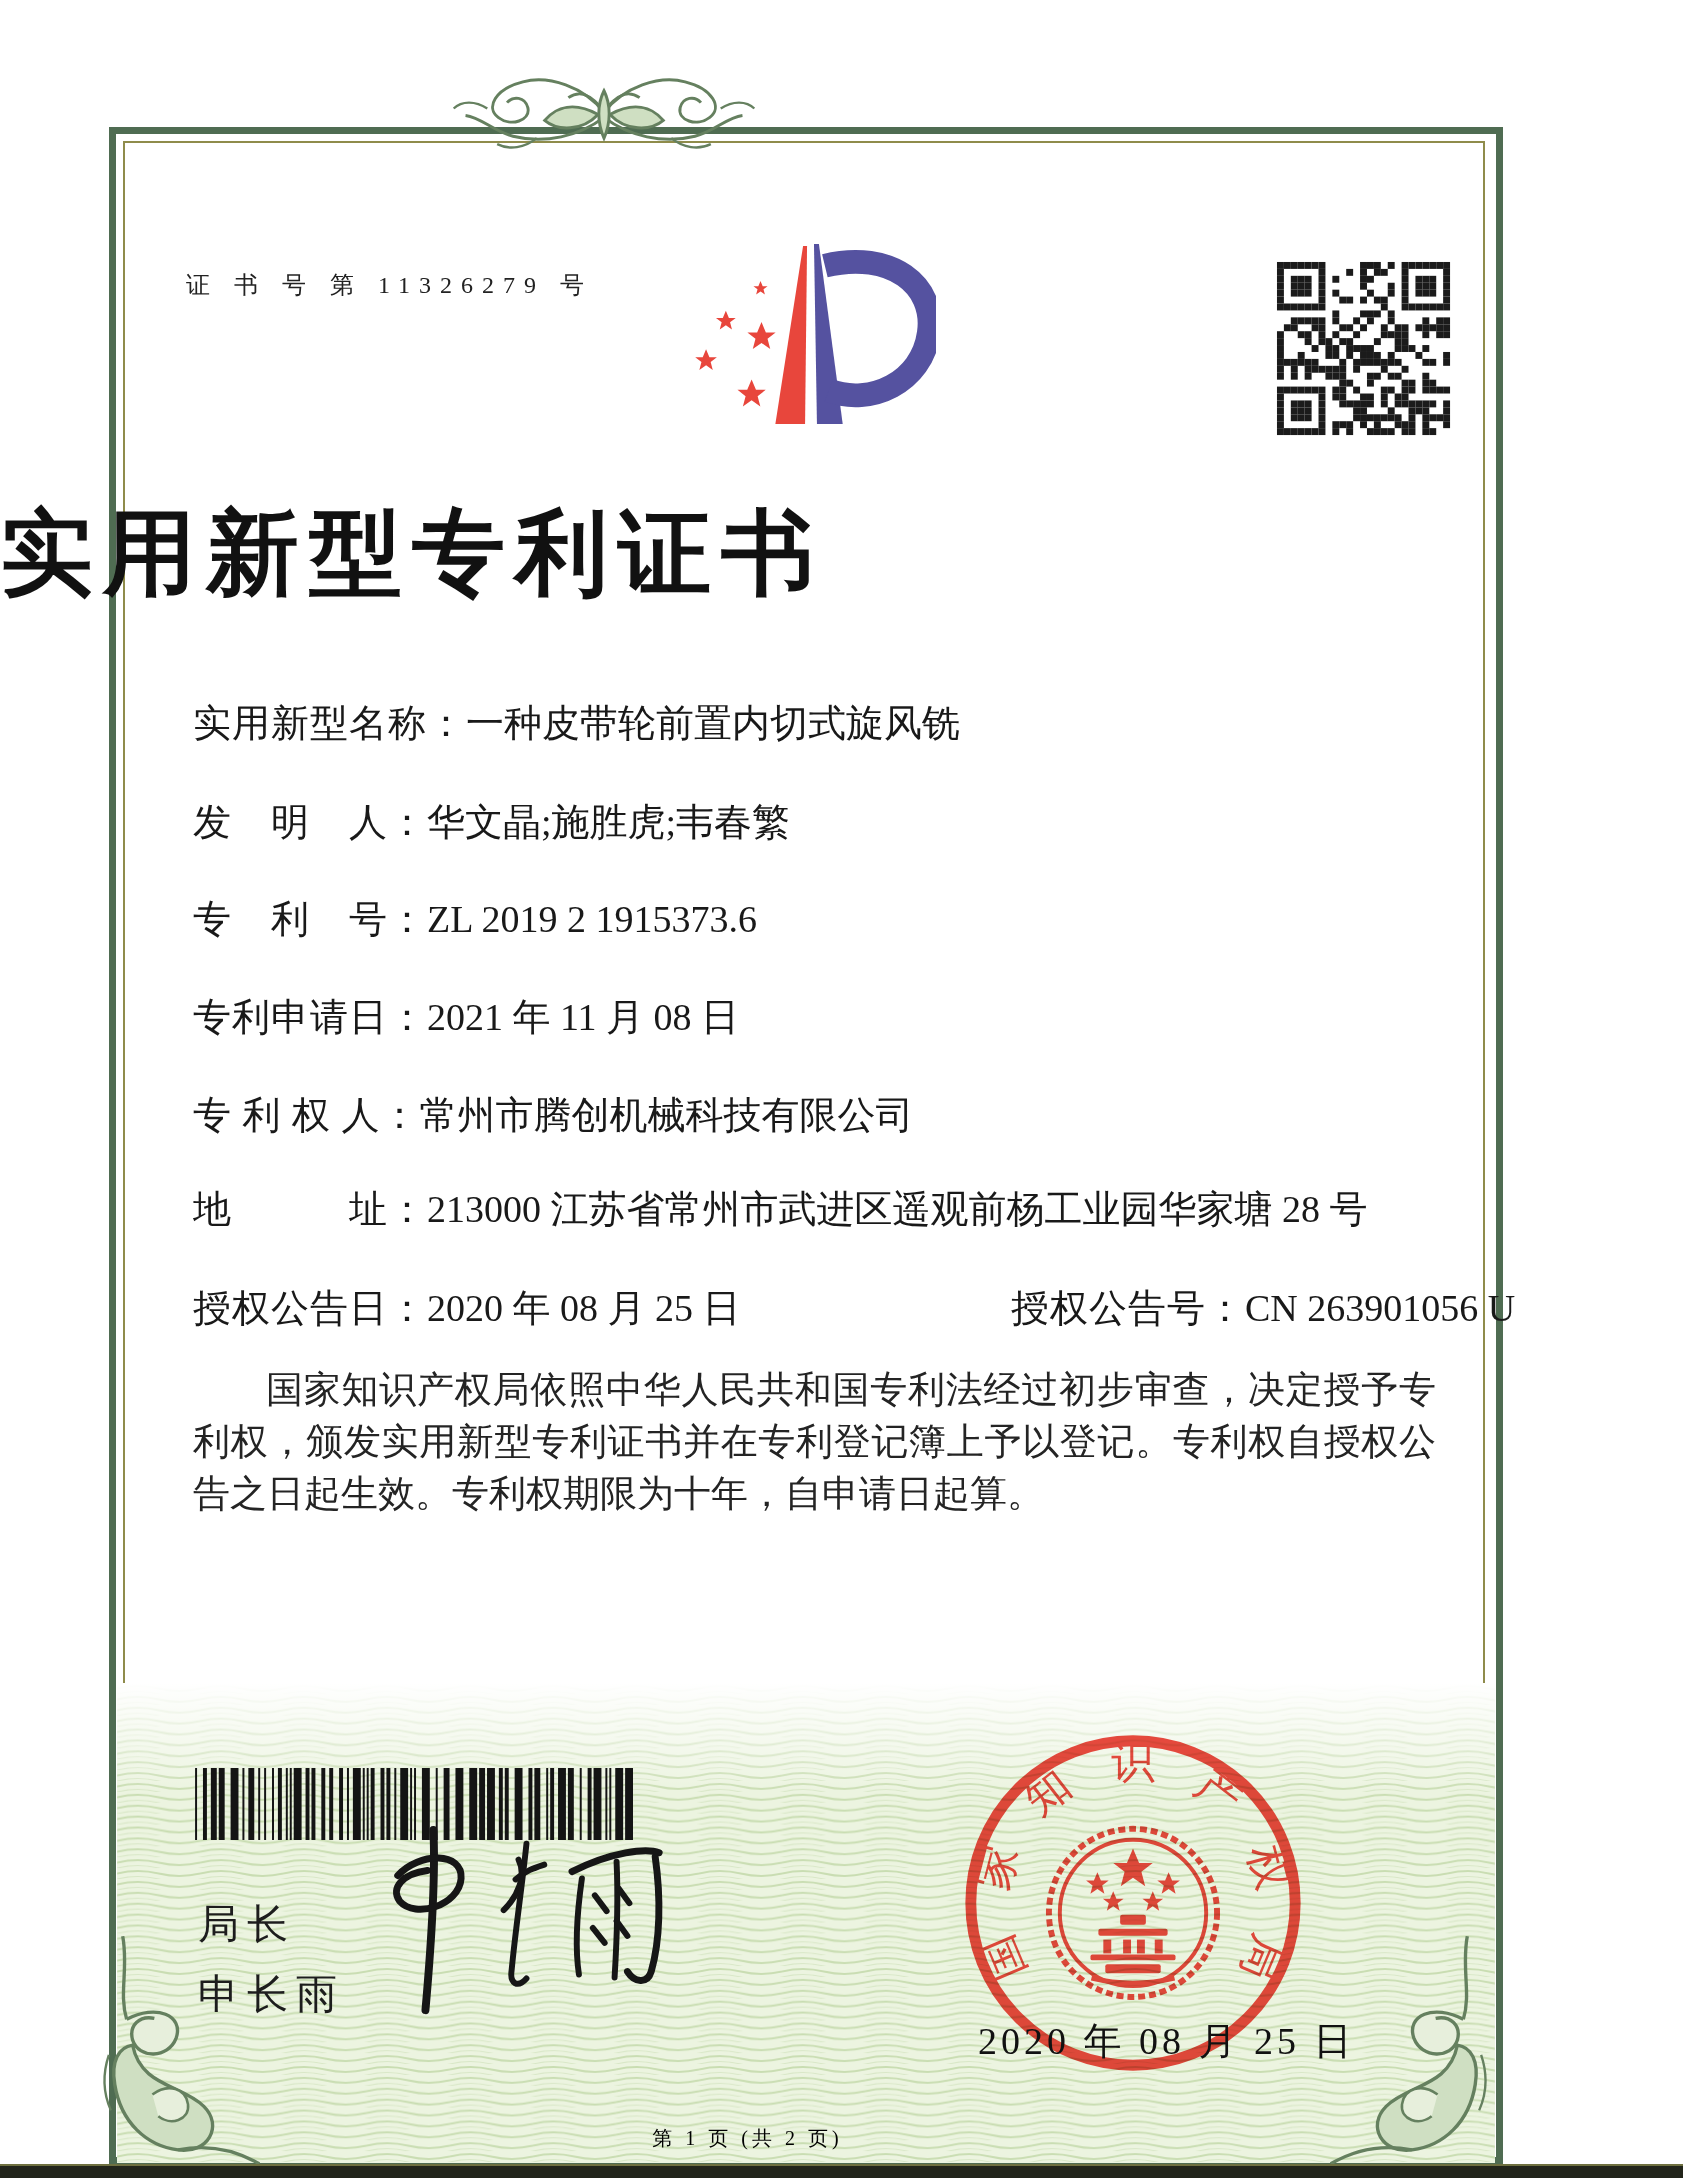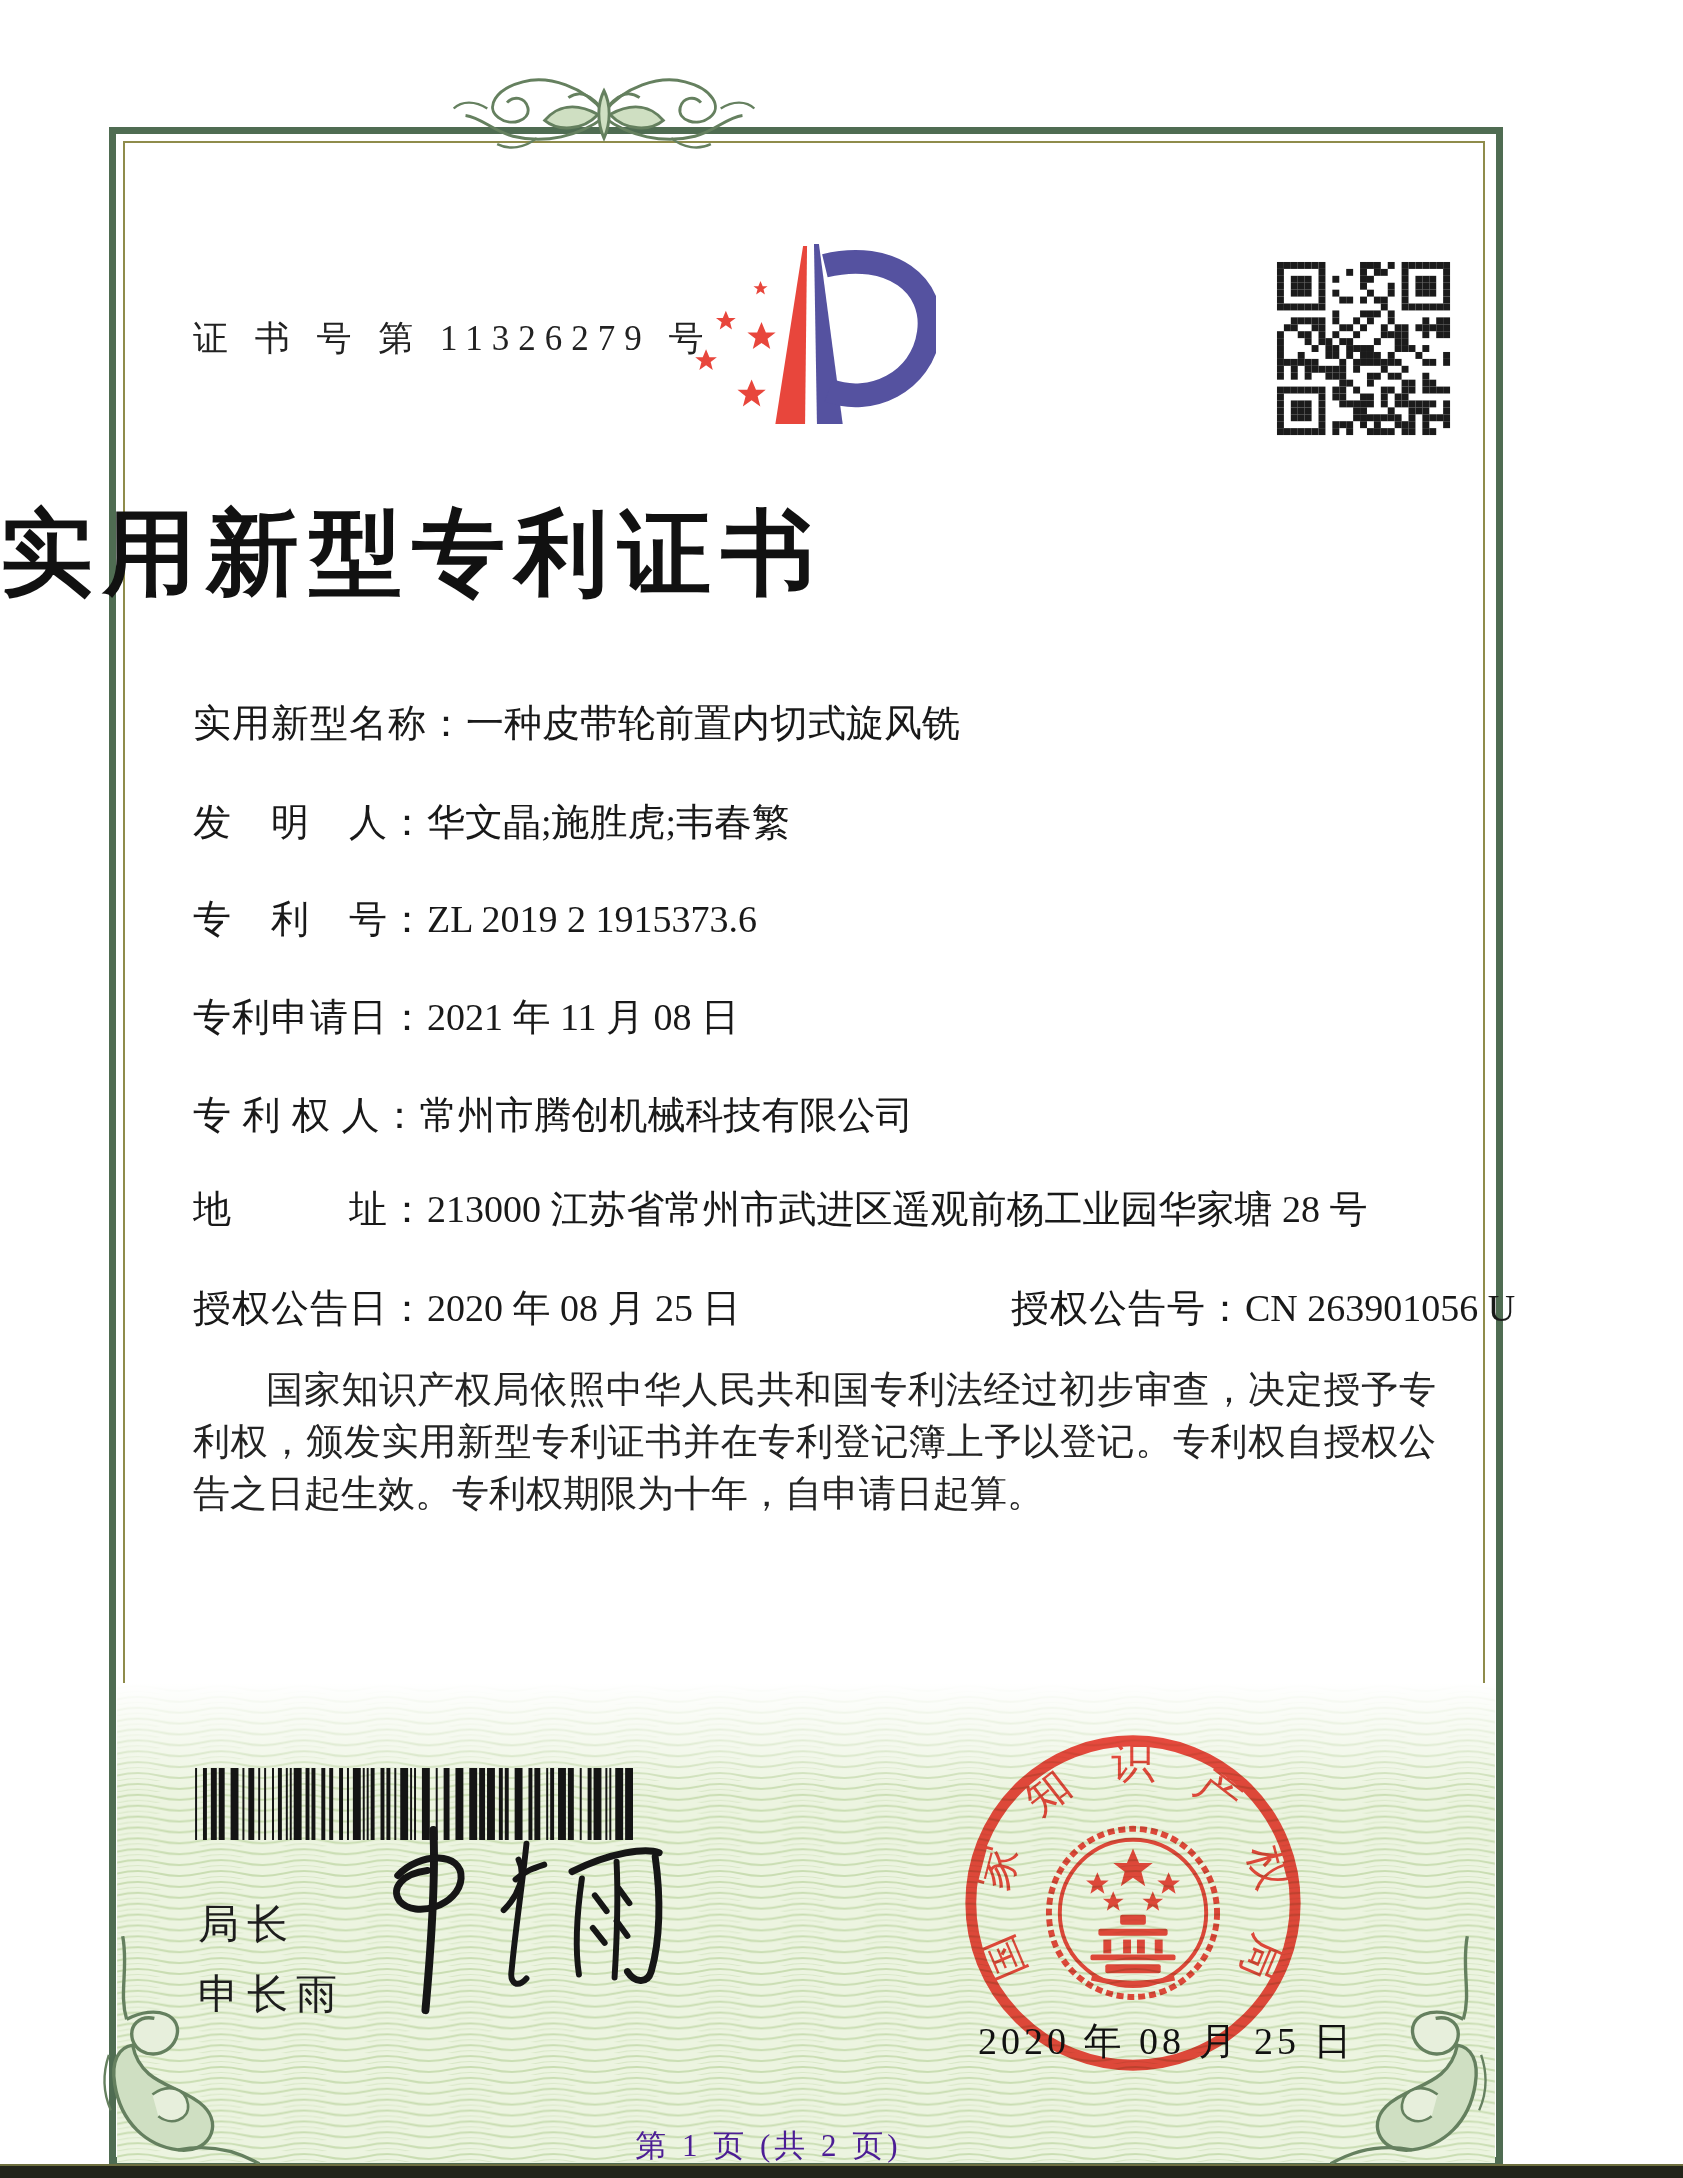--- a/index.html
+++ b/index.html
@@ -14,21 +14,21 @@
   #frame-outer{left:109px;top:127px;width:1380px;height:2023px;border:7px solid #4f6c52;}
   #frame-inner{left:123px;top:141px;width:1358px;height:2003px;border:2px solid #8f8c4b;}
 
   
   #green-section{left:117px;top:1683px;width:1378px;height:480px;background:#ecf4e0;}
   #green-fade{left:117px;top:1683px;width:1378px;height:109px;
     background:linear-gradient(#ffffff, rgba(255,255,255,0));}
   #bottom-band{left:0;top:2164px;width:1683px;height:14px;background:#22251b;border-top:2px solid #6e7040;}
 
   
-  #cert-no{left:193px;top:269px;font-size:35px;letter-spacing:9px;color:#222;margin-top:46px;}
+  #cert-no{left:186px;top:269px;font-size:24px;letter-spacing:9px;color:#222;}
   #logo-box{left:688px;top:234px;width:248px;height:200px;}
   #qr-box{left:1275px;top:260px;width:180px;height:180px;background:#fff;}
 
   #title{left:0;top:491px;width:1544px;text-align:left;
     font-size:93px;font-weight:bold;letter-spacing:10px;color:#111;}
 
   
   .field-row{left:193px;font-size:38px;white-space:nowrap;color:#191919;}
   .field-row .lab{letter-spacing:1px;}
   #grant-no-cell{left:818px;top:0;}
@@ -38,21 +38,21 @@
     color:#242424;text-align:justify;}
   #body-text p{margin:0;text-indent:73px;}
 
   
   #barcode-box{left:194px;top:1768px;width:446px;height:72px;}
   #officer-title{left:198px;top:1897px;font-size:41px;font-family:"Liberation Sans","DejaVu Sans",sans-serif;color:#1d1d1d;letter-spacing:8px;}
   #officer-name{left:198px;top:1967px;font-size:41px;font-family:Liberation Serif, serif;color:#1d1d1d;letter-spacing:8px;}
   #signature-box{left:368px;top:1824px;width:307px;height:203px;}
   #seal-box{left:953px;top:1723px;width:360px;height:360px;mix-blend-mode:multiply;opacity:.95;}
   #seal-date{left:978px;top:2016px;font-size:38px;letter-spacing:4px;color:#111;}
-  #page-footer{left:0;top:2125px;width:1495px;text-align:center;font-size:31px;letter-spacing:4px;color:#4c1d95;margin-left:21px;}
+  #page-footer{left:0;top:2125px;width:1495px;text-align:center;font-size:20px;letter-spacing:4px;color:#000000;}
 
   .corner-orn{width:188px;height:228px;}
   #corner-left{left:95px;top:1936px;}
   #corner-right{left:1307px;top:1936px;transform:scaleX(-1);}
   #top-orn{left:424px;top:51px;width:360px;height:121px;}
 </style>
 </head>
 <body>
 
 <div class="abs" id="frame-outer"></div>

